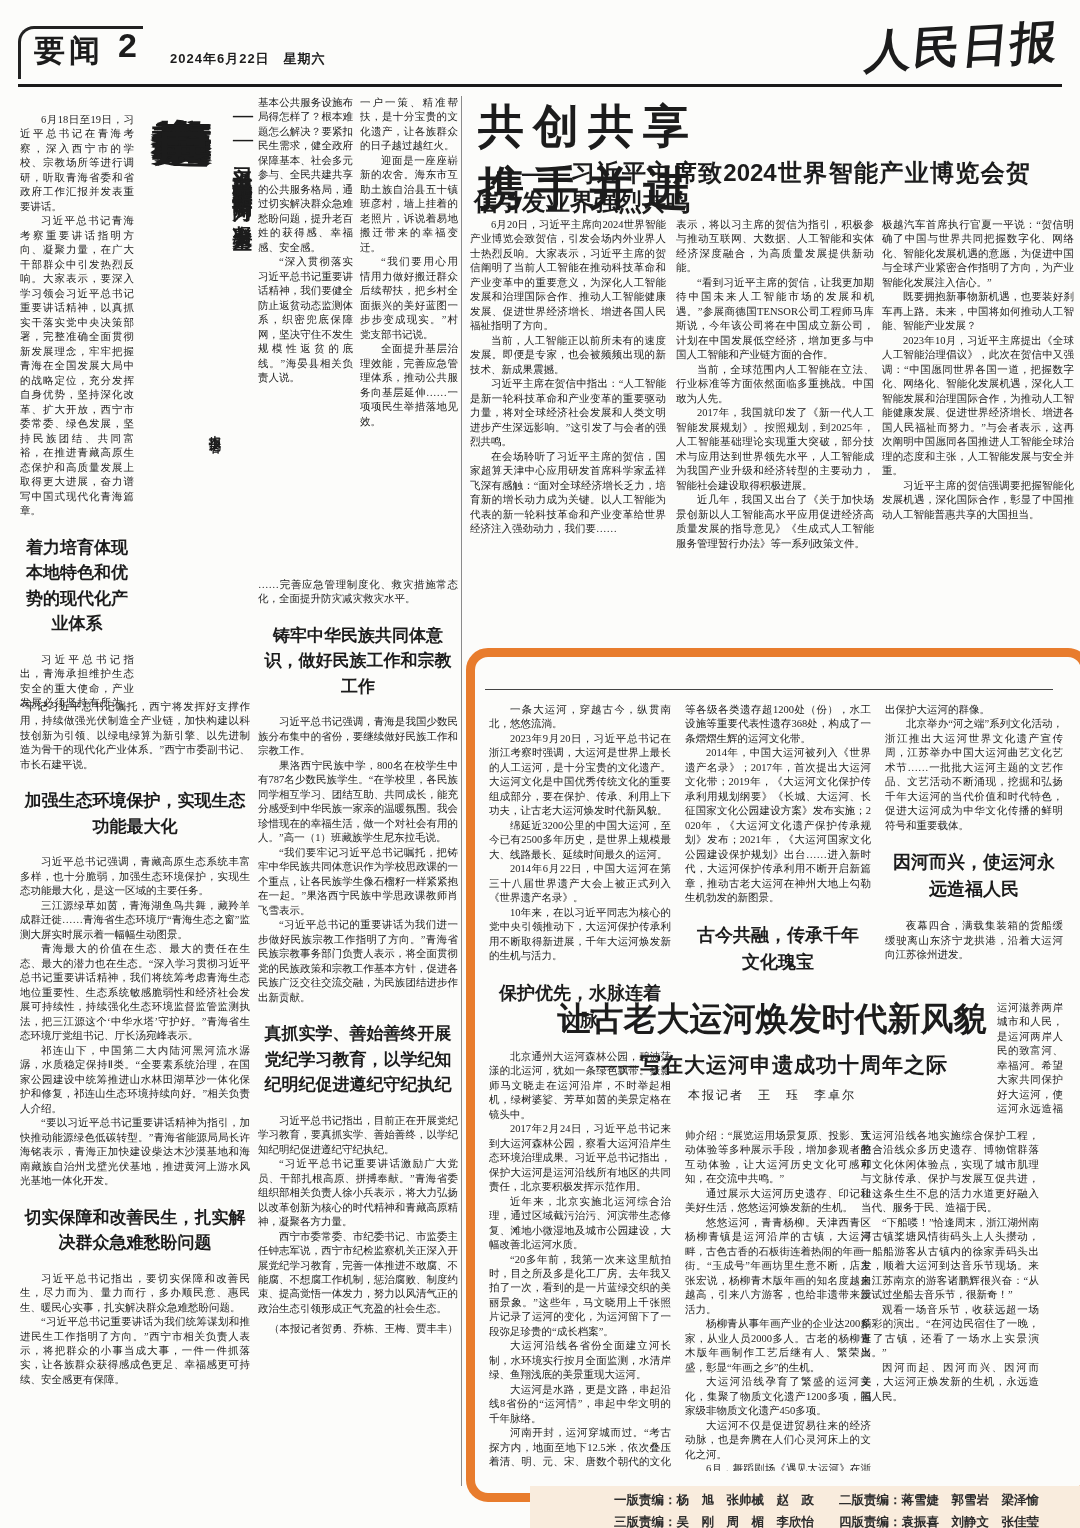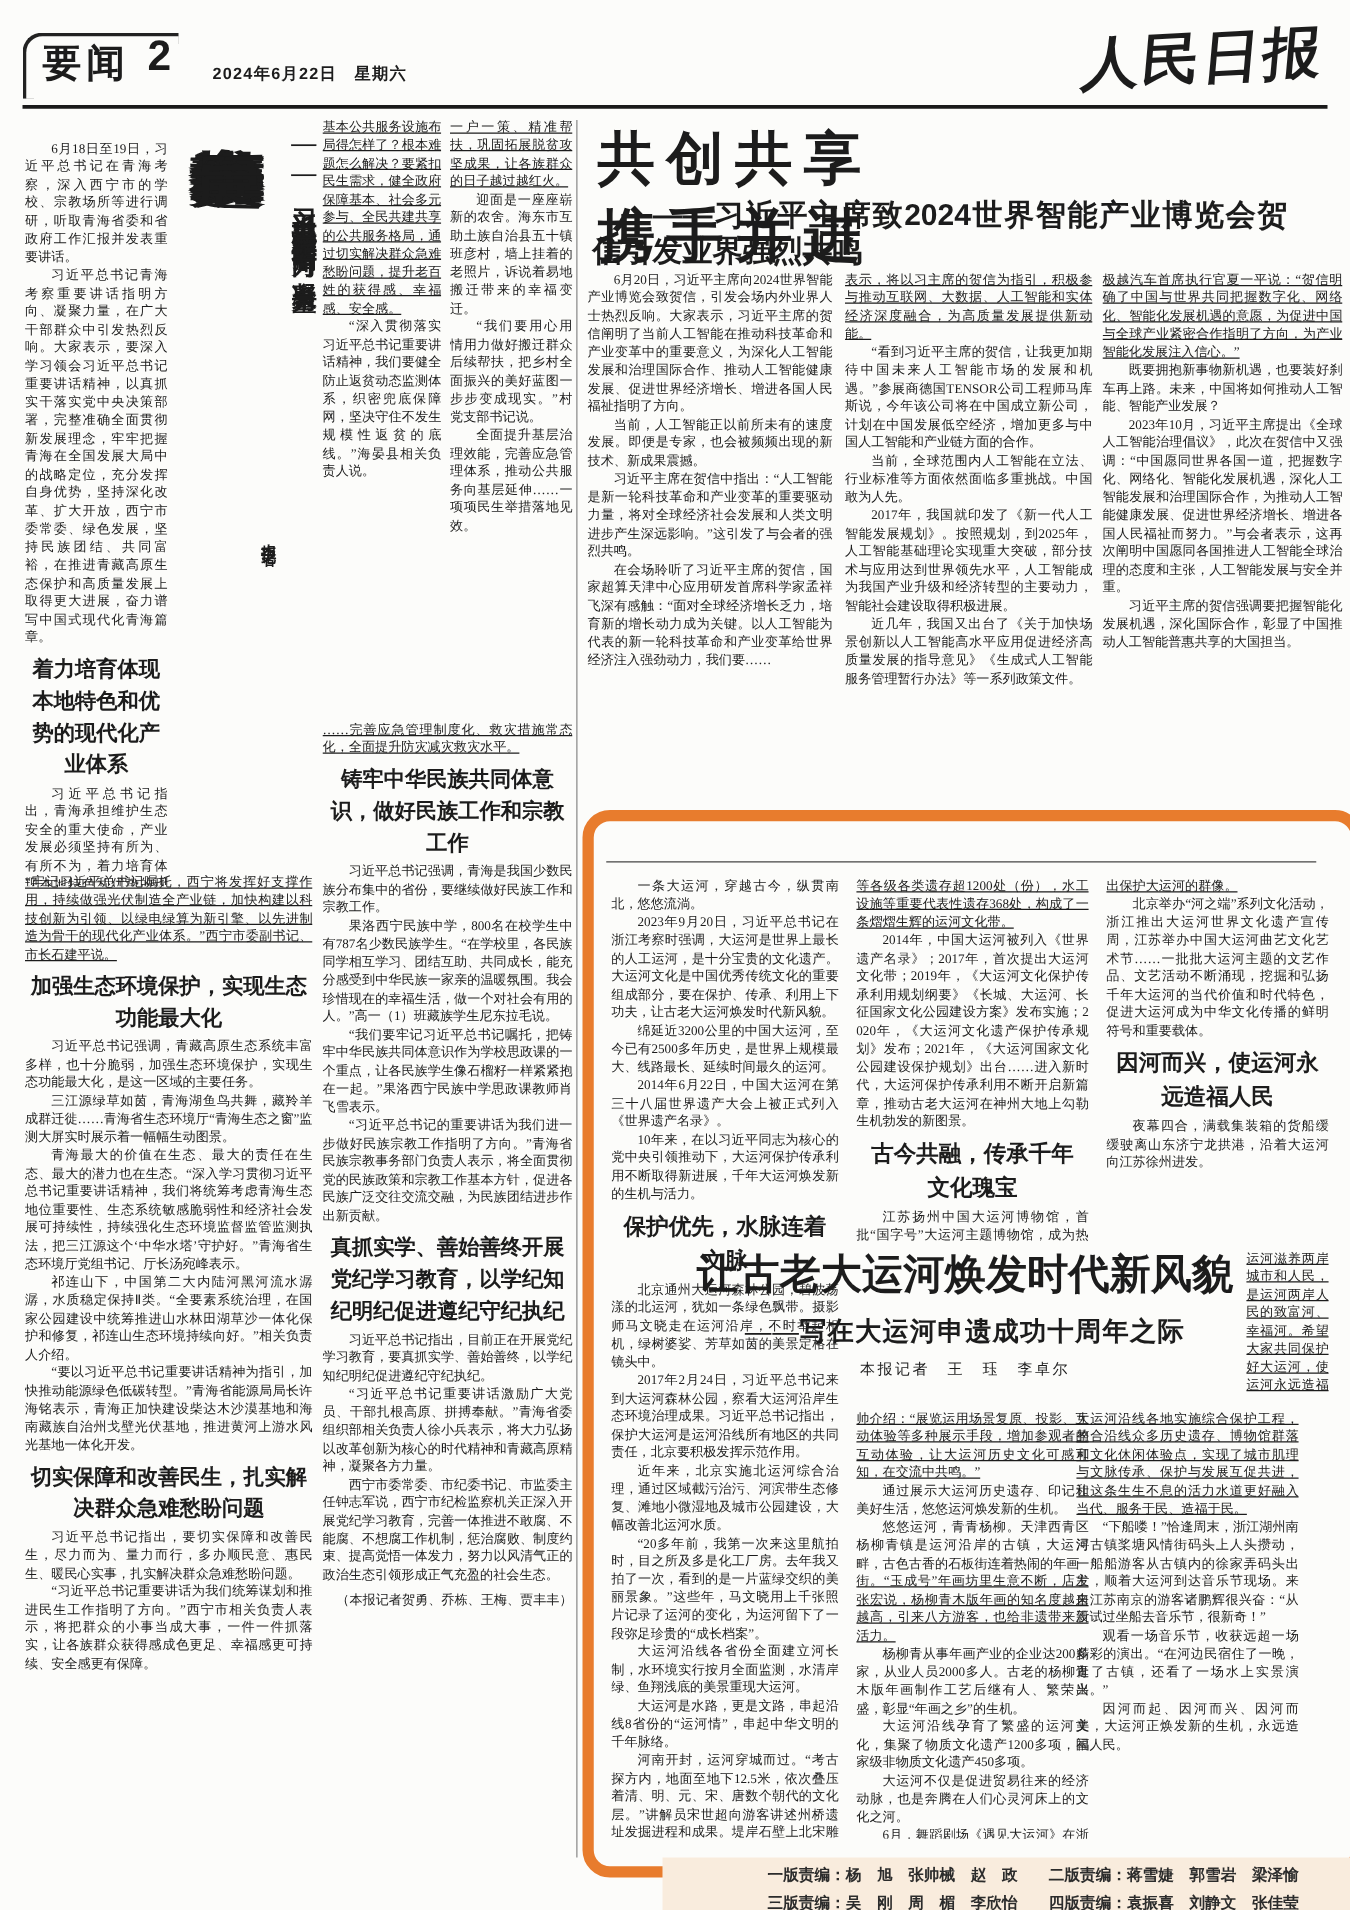--- a/index.html
+++ b/index.html
@@ -11,24 +11,24 @@
   .hdr-section{position:absolute;left:34px;top:30px;font:900 31px "Liberation Sans",sans-serif;letter-spacing:4px;}
   .hdr-pagenum{position:absolute;left:118px;top:26px;font:700 34px "Liberation Sans",sans-serif;}
   .hdr-date{position:absolute;left:170px;top:50px;font:700 13px "Liberation Sans",sans-serif;letter-spacing:1px;}
   .masthead{position:absolute;right:22px;top:16px;font:900 46px "Liberation Serif",serif;
       transform:skewX(-8deg) rotate(-3deg);letter-spacing:2px;}
   .hdr-rule{position:absolute;left:18px;top:84px;width:1044px;height:3px;background:#1a1a1a;}
   .vrule{position:absolute;left:461px;top:96px;width:1px;height:1390px;background:#8a8a8a;}
   
   .col{position:absolute;overflow:hidden;font-size:10.5px;line-height:1.38;}
   .col p{margin:0;text-indent:2em;text-align:justify;word-break:break-all;}
-  .col p.ni{text-indent:0;text-decoration:underline;}
+  .col p.ni{text-indent:0;}
   .col p.credit{text-align:right;text-indent:0;margin-top:6px;}
   .colhead{font-family:"Liberation Sans",sans-serif;font-weight:700;text-align:center;
-      margin:4px 4px;line-height:1.5;}
+      margin:16px 4px;line-height:1.5;}
   .left .colhead{font-size:17px;}
   .canalcol .colhead{font-size:18px;}
   
   .vtitle-wrap{position:absolute;left:134px;top:98px;width:100px;height:596px;display:flex;justify-content:center;}
   .vtitle{writing-mode:vertical-rl;text-orientation:upright;font:900 26px "Liberation Sans",sans-serif;
       letter-spacing:1px;transform:scaleX(2.3);transform-origin:center;white-space:nowrap;}
   .vsub{position:absolute;left:230px;top:104px;height:586px;writing-mode:vertical-rl;text-orientation:upright;
       font:700 20px "Liberation Serif",serif;letter-spacing:2px;}
   .vby{position:absolute;left:206px;top:425px;writing-mode:vertical-rl;text-orientation:upright;
       font:700 12px "Liberation Serif",serif;letter-spacing:2px;}
@@ -73,21 +73,21 @@
       <p>6月18日至19日，习近平总书记在青海考察，深入西宁市的学校、宗教场所等进行调研，听取青海省委和省政府工作汇报并发表重要讲话。</p>
       <p>习近平总书记青海考察重要讲话指明方向、凝聚力量，在广大干部群众中引发热烈反响。大家表示，要深入学习领会习近平总书记重要讲话精神，以真抓实干落实党中央决策部署，完整准确全面贯彻新发展理念，牢牢把握青海在全国发展大局中的战略定位，充分发挥自身优势，坚持深化改革、扩大开放，西宁市委常委、绿色发展，坚持民族团结、共同富裕，在推进青藏高原生态保护和高质量发展上取得更大进展，奋力谱写中国式现代化青海篇章。</p>
       <div class="colhead">着力培育体现本地特色和优势的现代化产业体系</div>
       <p>习近平总书记指出，青海承担维护生态安全的重大使命，产业发展必须坚持有所为、有所不为，着力培育体现本地特色和优势的现代化产业体系。</p>
     </div>
   <div class="col left" style="left:258px;top:96px;width:95px;height:478px;">
       <p class="ni">基本公共服务设施布局得怎样了？根本难题怎么解决？要紧扣民生需求，健全政府保障基本、社会多元参与、全民共建共享的公共服务格局，通过切实解决群众急难愁盼问题，提升老百姓的获得感、幸福感、安全感。</p>
       <p>“深入贯彻落实习近平总书记重要讲话精神，我们要健全防止返贫动态监测体系，织密兜底保障网，坚决守住不发生规模性返贫的底线。”海晏县相关负责人说。</p>
     </div>
   <div class="col left" style="left:360px;top:96px;width:98px;height:478px;">
-      <p class="ni">一户一策、精准帮扶，巩固拓展脱贫攻坚成果，让各族群众的日子越过越红火。</p>
+      <p class="ni">一户一策、精准帮扶，是十分宝贵的文化遗产，让各族群众的日子越过越红火。</p>
       <p>迎面是一座座崭新的农舍。海东市互助土族自治县五十镇班彦村，墙上挂着的老照片，诉说着易地搬迁带来的幸福变迁。</p>
       <p>“我们要用心用情用力做好搬迁群众后续帮扶，把乡村全面振兴的美好蓝图一步步变成现实。”村党支部书记说。</p>
       <p>全面提升基层治理效能，完善应急管理体系，推动公共服务向基层延伸……一项项民生举措落地见效。</p>
     </div>
   <div class="col left" style="left:20px;top:700px;width:230px;height:824px;">
       <p class="ni">“牢记习近平总书记嘱托，西宁将发挥好支撑作用，持续做强光伏制造全产业链，加快构建以科技创新为引领、以绿电绿算为新引擎、以先进制造为骨干的现代化产业体系。”西宁市委副书记、市长石建平说。</p>
       <div class="colhead">加强生态环境保护，实现生态功能最大化</div>
       <p>习近平总书记强调，青藏高原生态系统丰富多样，也十分脆弱，加强生态环境保护，实现生态功能最大化，是这一区域的主要任务。</p>
       <p>三江源绿草如茵，青海湖鱼鸟共舞，藏羚羊成群迁徙……青海省生态环境厅“青海生态之窗”监测大屏实时展示着一幅幅生动图景。</p>
       <p>青海最大的价值在生态、最大的责任在生态、最大的潜力也在生态。“深入学习贯彻习近平总书记重要讲话精神，我们将统筹考虑青海生态地位重要性、生态系统敏感脆弱性和经济社会发展可持续性，持续强化生态环境监督监管监测执法，把三江源这个‘中华水塔’守护好。”青海省生态环境厅党组书记、厅长汤宛峰表示。</p>

